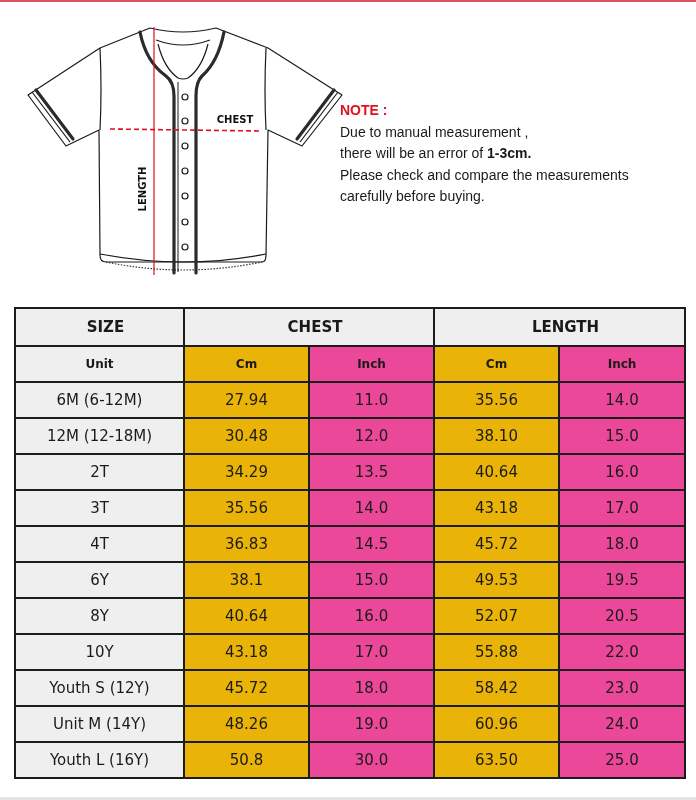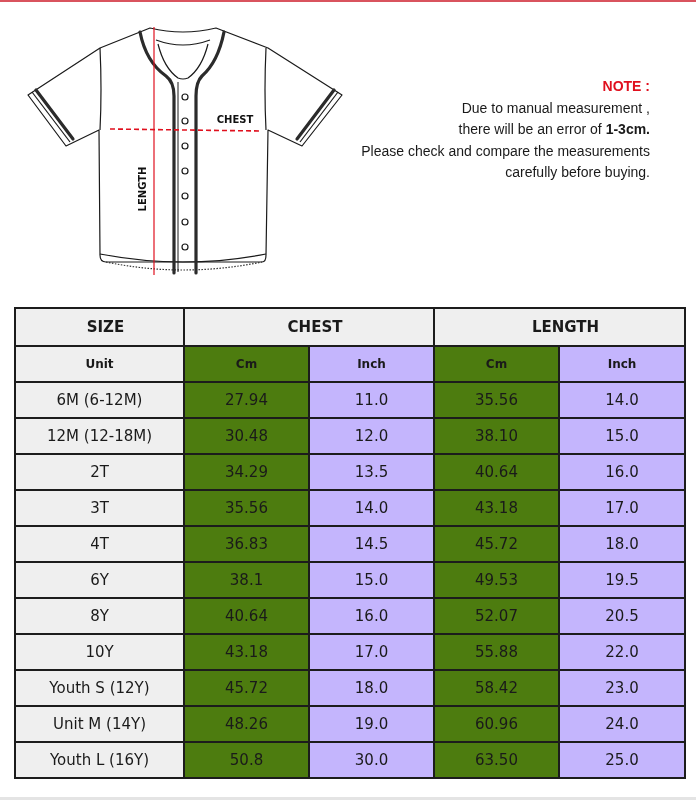--- a/index.html
+++ b/index.html
@@ -6,22 +6,22 @@
   body {
     width: 696px; height: 800px; position: relative; overflow: hidden;
     background: #ffffff;
     font-family: "DejaVu Sans", "Liberation Sans", sans-serif;
     color: #111;
   }
   .top-rule { position: absolute; left: 0; top: 0; width: 696px; height: 2px; background: #d9535e; }
   .bottom-rule { position: absolute; left: 0; top: 797px; width: 696px; height: 3px; background: #e4e4e4; }
   .shirt { position: absolute; left: 0; top: 0; width: 348px; height: 290px; }
   .note {
-    position: absolute; left: 340px; top: 76px; width: 310px;
-    text-align: right; font-family: "Liberation Sans", sans-serif;
+    position: absolute; left: 340px; top: 100px; width: 310px;
+    text-align: left; font-family: "Liberation Sans", sans-serif;
     font-size: 14px; line-height: 21.5px; color: #1a1a1a;
   }
   .note .title { color: #e0101e; font-weight: bold; font-size: 14px; }
   .note b { font-weight: bold; }
 
   table.size-table {
     position: absolute; left: 14px; top: 307px;
     border-collapse: collapse; table-layout: fixed;
     width: 670px;
   }
@@ -29,22 +29,22 @@
     border: 2px solid #1c1c1c;
     text-align: center; vertical-align: middle;
     padding: 0; height: 34px;
     font-family: "DejaVu Sans", sans-serif;
     font-size: 15px; color: #1a1a1a;
     background: #efefef;
   }
   table.size-table tr.group-head td { height: 36px; font-weight: bold; font-size: 15px; padding-left: 12px; }
   table.size-table tr.unit-row td { font-weight: bold; font-size: 12px; }
   table.size-table td.size-cell { font-weight: normal; }
-  table.size-table td.cm { background: #4d7c0f; }
-  table.size-table td.inch { background: #c4b5fd; margin-left: 16px; }
+  table.size-table td.cm { background: #eab308; }
+  table.size-table td.inch { background: #ec4899; margin-left: 16px; }
 </style>
 </head>
 <body>
 
 <div class="top-rule"></div>
 
 <svg class="shirt" viewBox="0 0 348 290" xmlns="http://www.w3.org/2000/svg">
   <g fill="none" stroke="#1a1a1a" stroke-width="1.2" stroke-linejoin="round">
 
     <path d="M150,28 Q183,36 216,28 L268,48 L342,95 L302,146 L268,130 L266,255 Q266,262 262,262 L106,262 Q100,262 100,255 L99,130 L66,146 L28,95 L100,48 Z" fill="#ffffff"></path>

